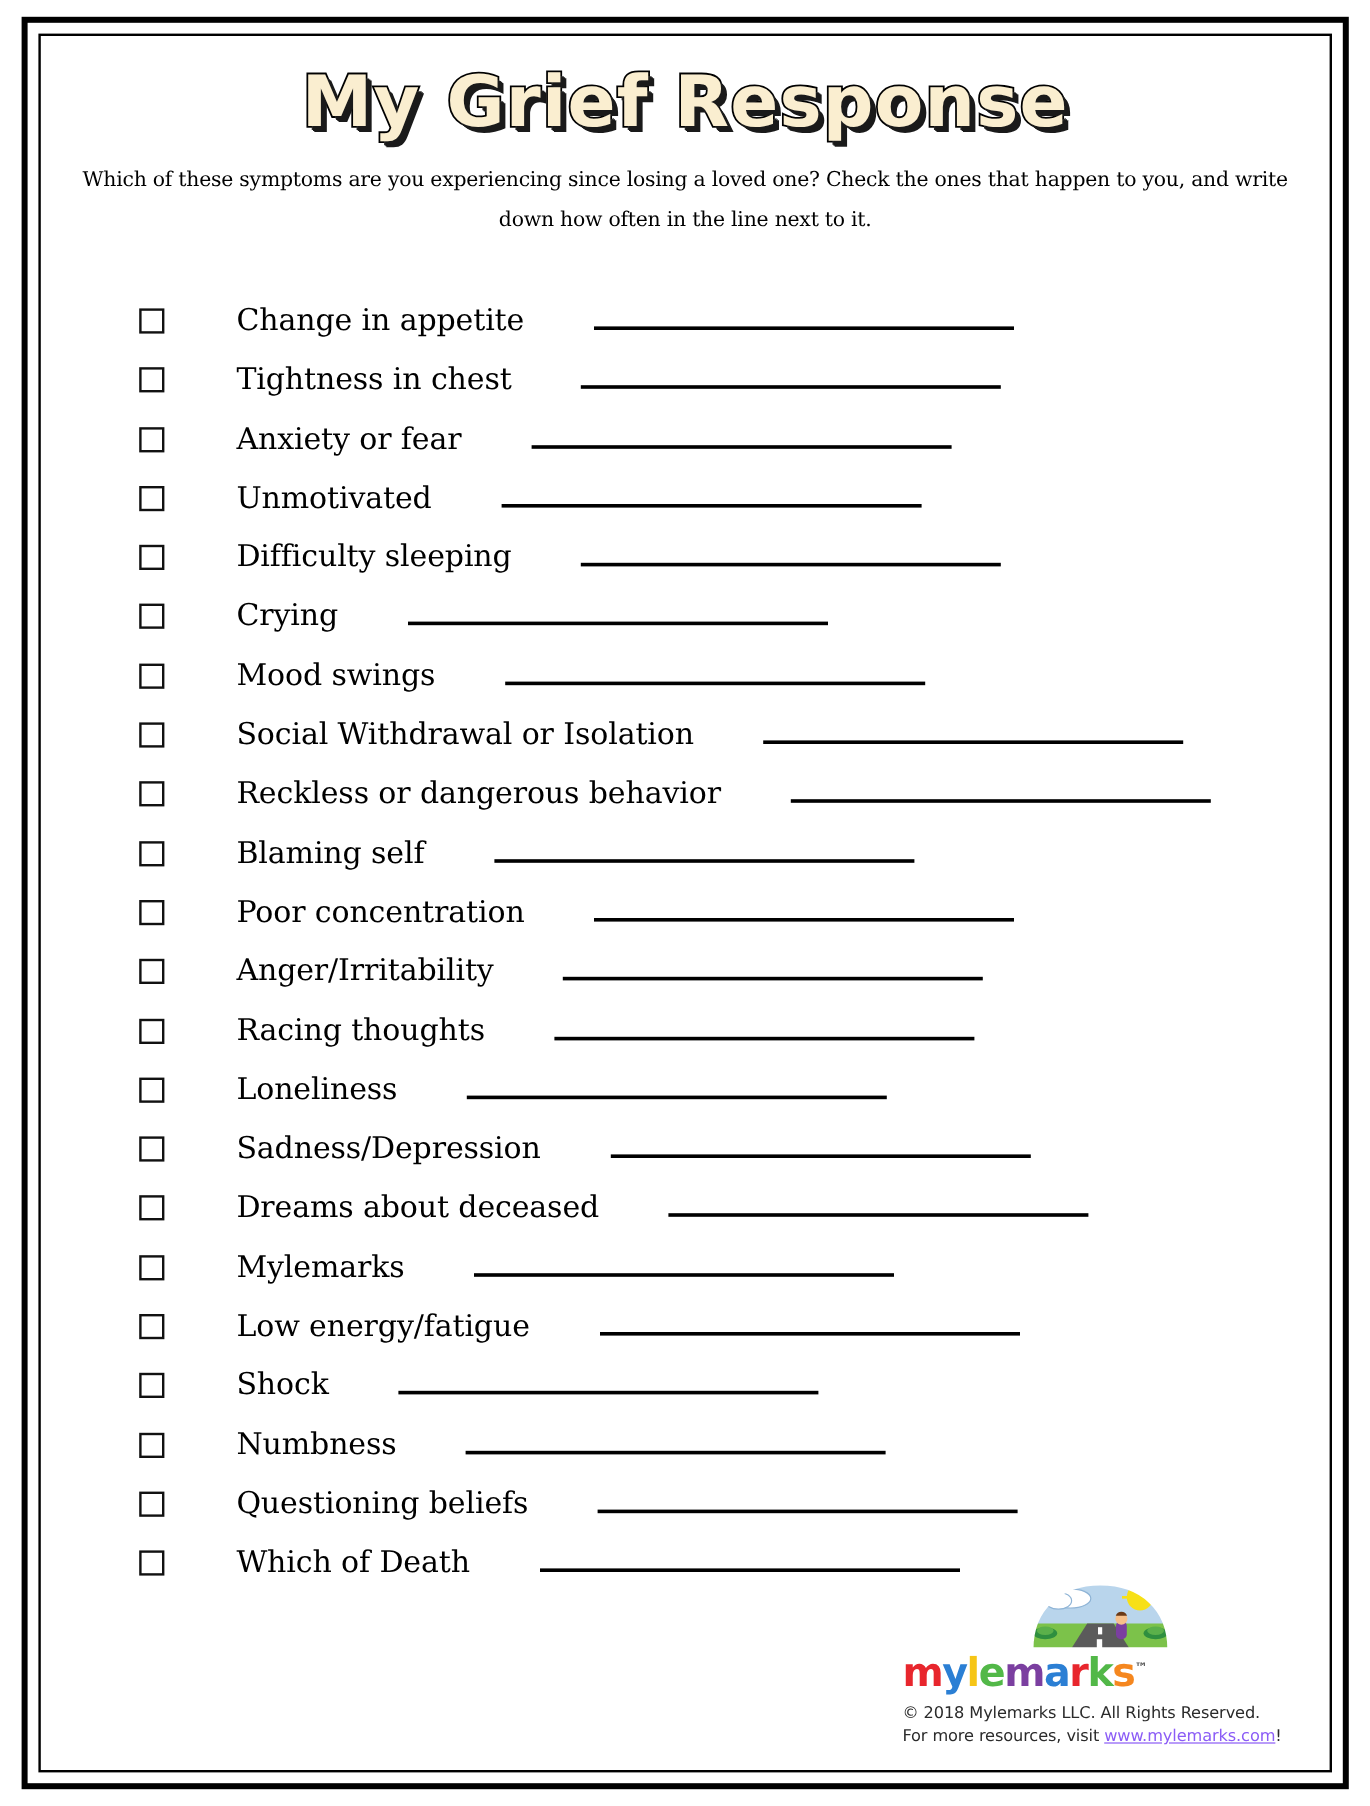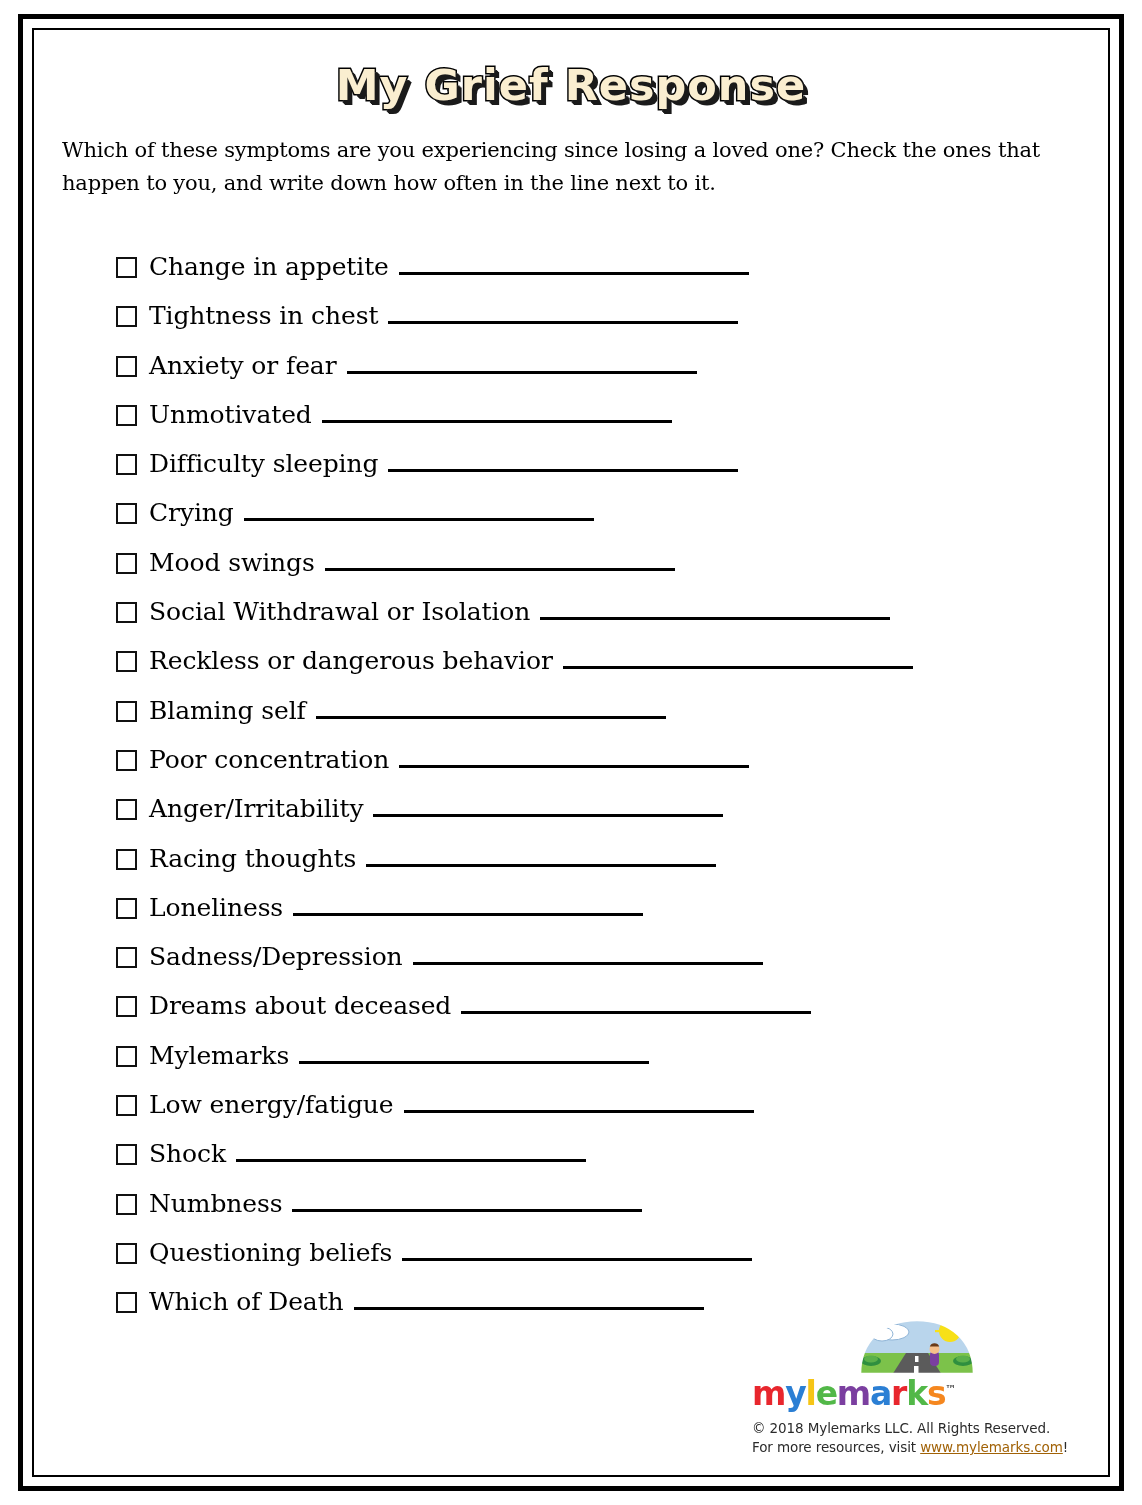--- a/index.html
+++ b/index.html
@@ -40,54 +40,55 @@
   
   .title-wrap {
     margin-top: 12px;
     text-align: center;
     height: 86px;
   }
   .title {
     display: inline-block;
     font-family: "DejaVu Sans", sans-serif;
     font-weight: 700;
-    font-size: 43px;
+    font-size: 59px;
     letter-spacing: 1px;
     line-height: 86px;
     color: #faeed0;
     -webkit-text-stroke: 3px #000000;
     paint-order: stroke fill;
     text-shadow:
        5px 5px 0 #1a1a1a,
        4px 4px 0 #1a1a1a,
        3px 3px 0 #2a2a2a;
     white-space: nowrap;
   }
 
   
   .subtitle {
     margin: 6px 28px 0 28px;
-    text-align: left;
+    text-align: center;
     font-family: "DejaVu Serif", serif;
-    font-size: 21px;
+    font-size: 17px;
     line-height: 33px;
     color: #000000;
     letter-spacing: -0.2px;
   }
 
   
   .checklist {
     margin-top: 52px;
     padding-left: 82px;
   }
   .check-row {
     display: flex;
     align-items: baseline;
     height: 49.3px;
     white-space: nowrap;
+    gap: 48px;
   }
   .checkbox {
     flex: 0 0 auto;
     width: 21px;
     height: 21px;
     border: 2px solid #111111;
     background: #ffffff;
     margin-right: 12px;
     position: relative;
     top: 3px;
@@ -140,21 +141,21 @@
   }
   .copyright {
     font-family: "DejaVu Sans", sans-serif;
     font-size: 13.5px;
     line-height: 19px;
     color: #2b2b2b;
     margin-top: 7px;
     letter-spacing: -0.1px;
   }
   .link {
-    color: #a16207;
+    color: #8b5cf6;
     text-decoration: underline;
   }
 </style>
 </head>
 <body>
 
 <div class="page">
   <div class="page-inner">
 
     <div class="title-wrap">

